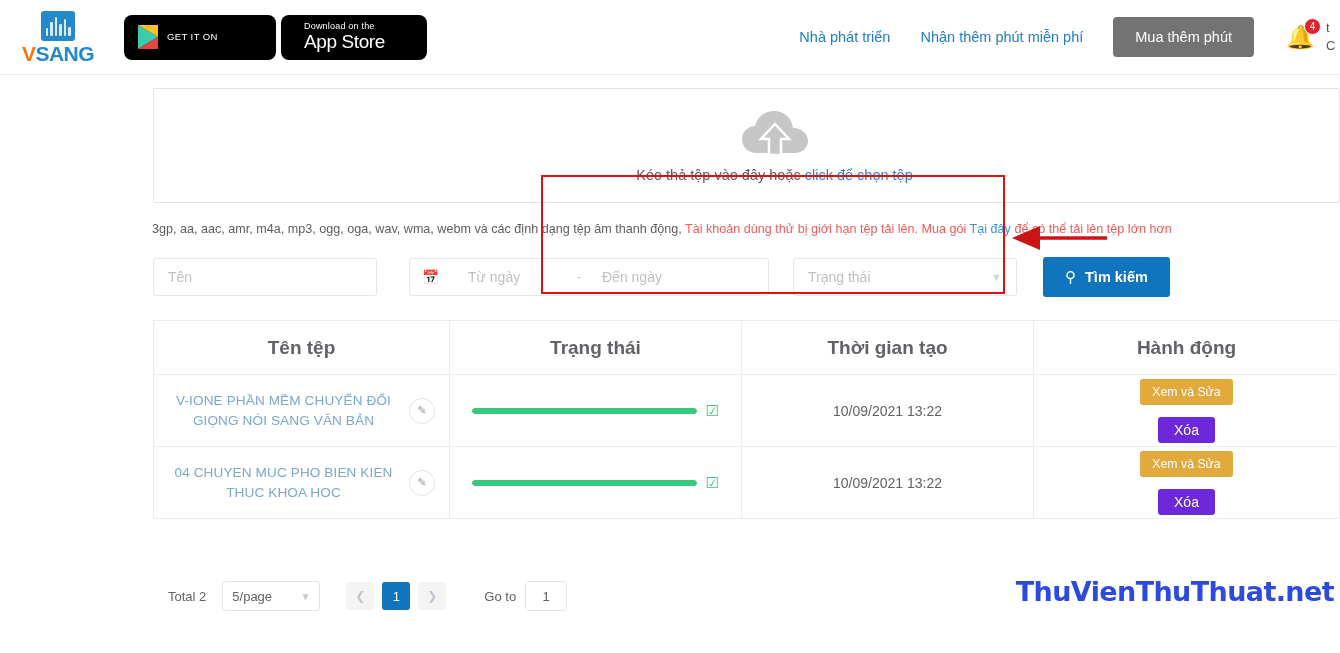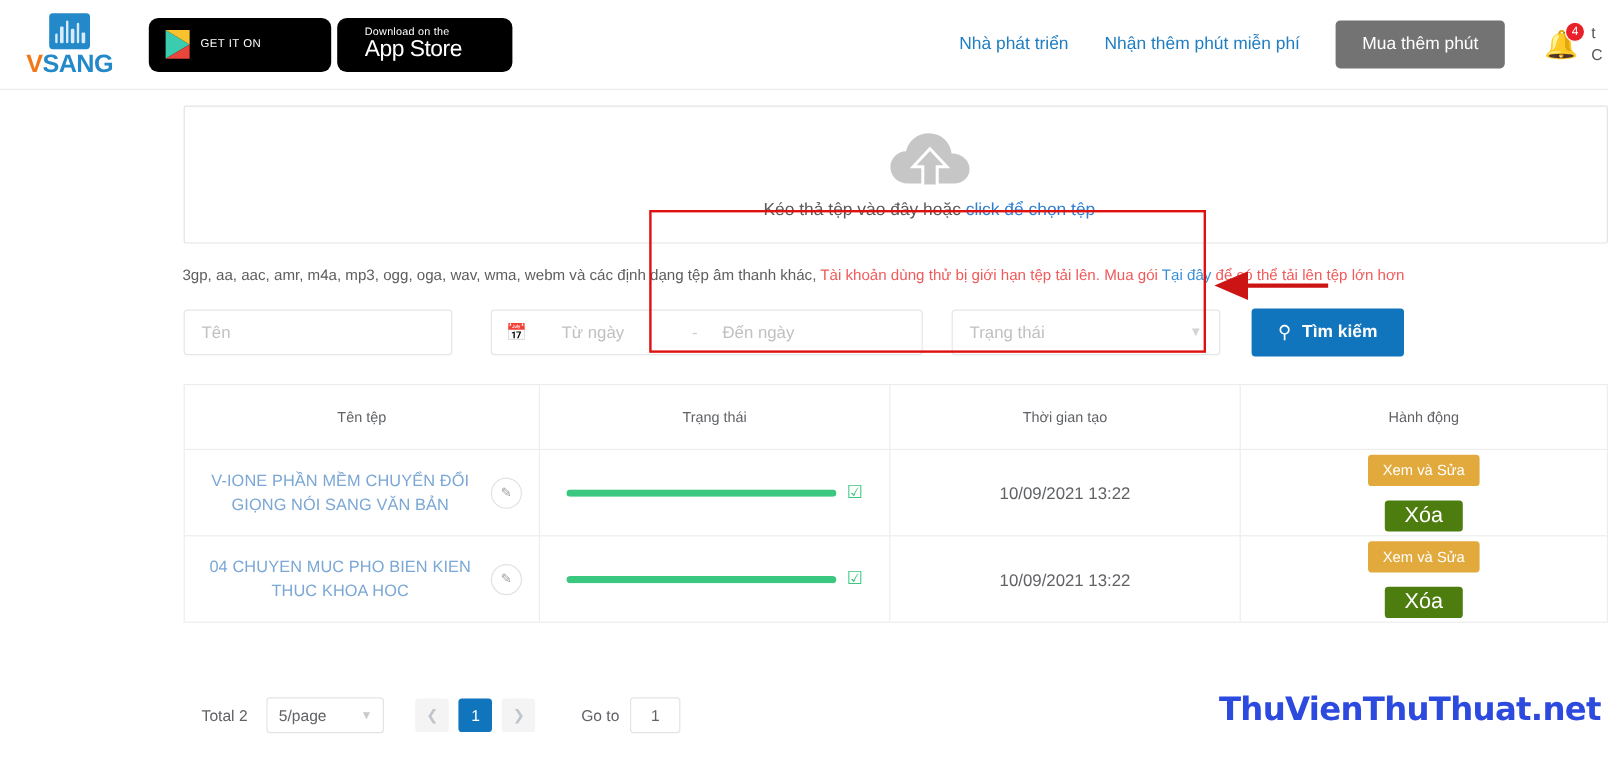--- a/index.html
+++ b/index.html
@@ -256,23 +256,23 @@
   
   .table {
     margin: 23px 0 0 153px;
     width: 1187px;
     border-top: 1px solid #ededed;
     border-left: 1px solid #ededed;
     border-right: 1px solid #ededed;
   }
   .tr { display: flex; border-bottom: 1px solid #ededed; }
   .th {
-    font-size: 12px;
+    font-size: 19px;
     color: #606266;
-    font-weight: 400;
+    font-weight: 700;
     height: 53px;
     display: flex; align-items: center; justify-content: center;
     border-right: 1px solid #ededed;
   }
   .th:last-child { border-right: none; }
   .td {
     height: 71px;
     display: flex; align-items: center; justify-content: center;
     border-right: 1px solid #ededed;
     font-size: 14px;
@@ -320,27 +320,27 @@
     background: #e2a93c;
     color: #fff;
     border: none;
     border-radius: 3px;
     height: 26px;
     padding: 0 12px;
     font-size: 12.3px;
     cursor: pointer;
   }
   .btn-del {
-    background: #4d7c0f;
+    background: #6d28d9;
     color: #fff;
     border: none;
     border-radius: 3px;
     height: 26px;
     padding: 0 16px;
-    font-size: 18px;
+    font-size: 14px;
     cursor: pointer;
   }
 
   
   .pager {
     margin: 62px 0 0 168px;
     display: flex;
     align-items: center;
     font-size: 13px;
     color: #606266;
@@ -461,21 +461,21 @@
   </div>
 
   <div class="hl-box"></div>
   <div class="arrow-ann">
     <svg width="95" height="26" viewBox="0 0 95 26">
       <line x1="24" y1="13" x2="95" y2="13" stroke="#cc1414" stroke-width="3.5"></line>
       <polygon points="0,13 28,1 28,25" fill="#cc1414"></polygon>
     </svg>
   </div>
 
-  <div class="formats"><span>3gp, aa, aac, amr, m4a, mp3, ogg, oga, wav, wma, webm và các định dạng tệp âm thanh khác, </span><span class="warn">Tài khoản dùng thử bị giới hạn tệp tải lên. Mua gói </span><span class="lnk">Tại đây</span><span class="warn"> để có thể tải lên tệp lớn hơn</span></div>
+  <div class="formats"><span>3gp, aa, aac, amr, m4a, mp3, ogg, oga, wav, wma, webm và các định dạng tệp âm thanh động, </span><span class="warn">Tài khoản dùng thử bị giới hạn tệp tải lên. Mua gói </span><span class="lnk">Tại đây</span><span class="warn"> để có thể tải lên tệp lớn hơn</span></div>
 
   <div class="filters">
     <div class="fld fld-name">
       <span>Tên</span>
     </div>
     <div class="fld fld-date">
       <span class="cal-ico">📅</span>
       <span class="date-from">Từ ngày</span>
       <span class="date-sep">-</span>
       <span class="date-to">Đến ngày</span>

